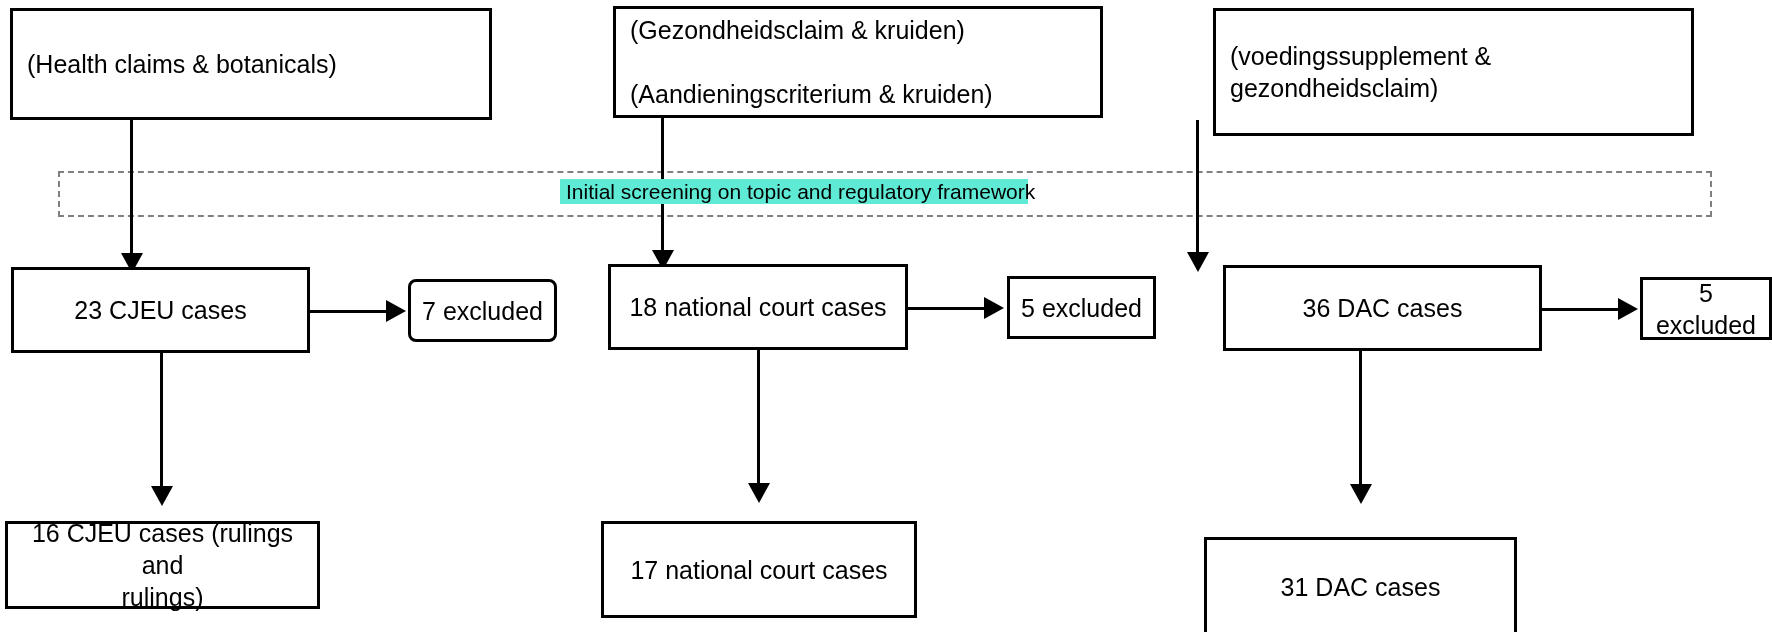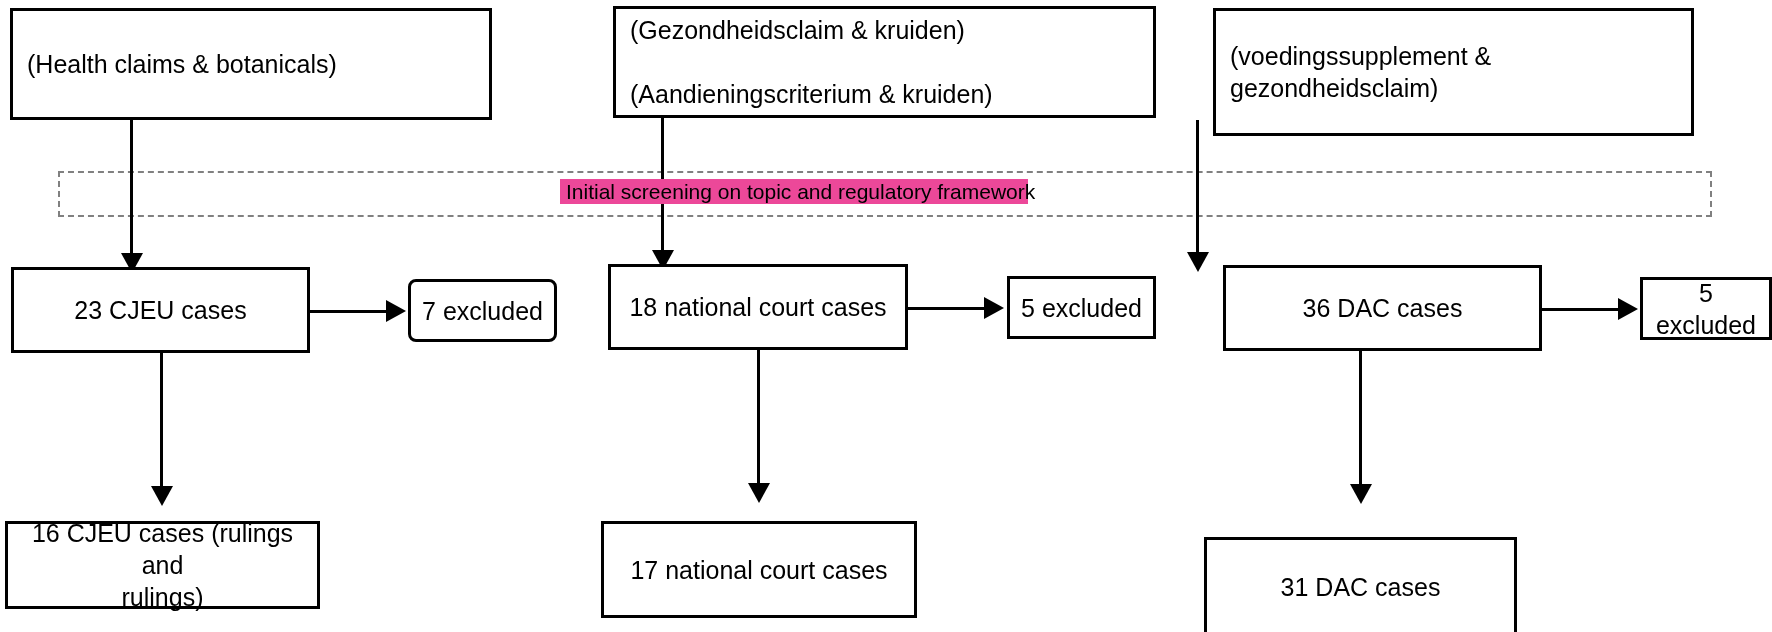--- a/index.html
+++ b/index.html
@@ -47,21 +47,21 @@
     background: transparent;
     z-index: 1;
   }
   .screen-caption {
     position: absolute;
     font-size: 21px;
     line-height: 1;
     color: #000000;
     white-space: nowrap;
     z-index: 4;
-    background: #ec4899;
+    background: #5eead4;
     padding: 2px 6px;
   }
   .conn {
     position: absolute;
     background: #000000;
     z-index: 2;
   }
   .conn.v { width: 3px; }
   .conn.h { height: 3px; }
   .arrowhead-down {
@@ -85,21 +85,21 @@
 </style>
 </head>
 <body>
 
 <div id="canvas">
 
   <div class="node left-text" style="left:10px; top:8px; width:482px; height:112px;">
     <span class="label">(Health claims &amp; botanicals)</span>
   </div>
 
-  <div class="node" style="left:613px; top:6px; width:543px; height:112px;">
+  <div class="node" style="left:613px; top:6px; width:490px; height:112px;">
     <span class="label" style="padding:0 14px; text-align:left;"><span>(Gezondheidsclaim &amp; kruiden)</span><br><br><span>(Aandieningscriterium &amp; kruiden)</span></span>
   </div>
 
   <div class="node left-text" style="left:1213px; top:8px; width:481px; height:128px;">
     <span class="label">(voedingssupplement &amp; gezondheidsclaim)</span>
   </div>
 
   <div class="conn v" style="left:130px; top:120px; height:136px;"></div>
   <div class="arrowhead-down" style="left:121px; top:253px;"></div>
 

